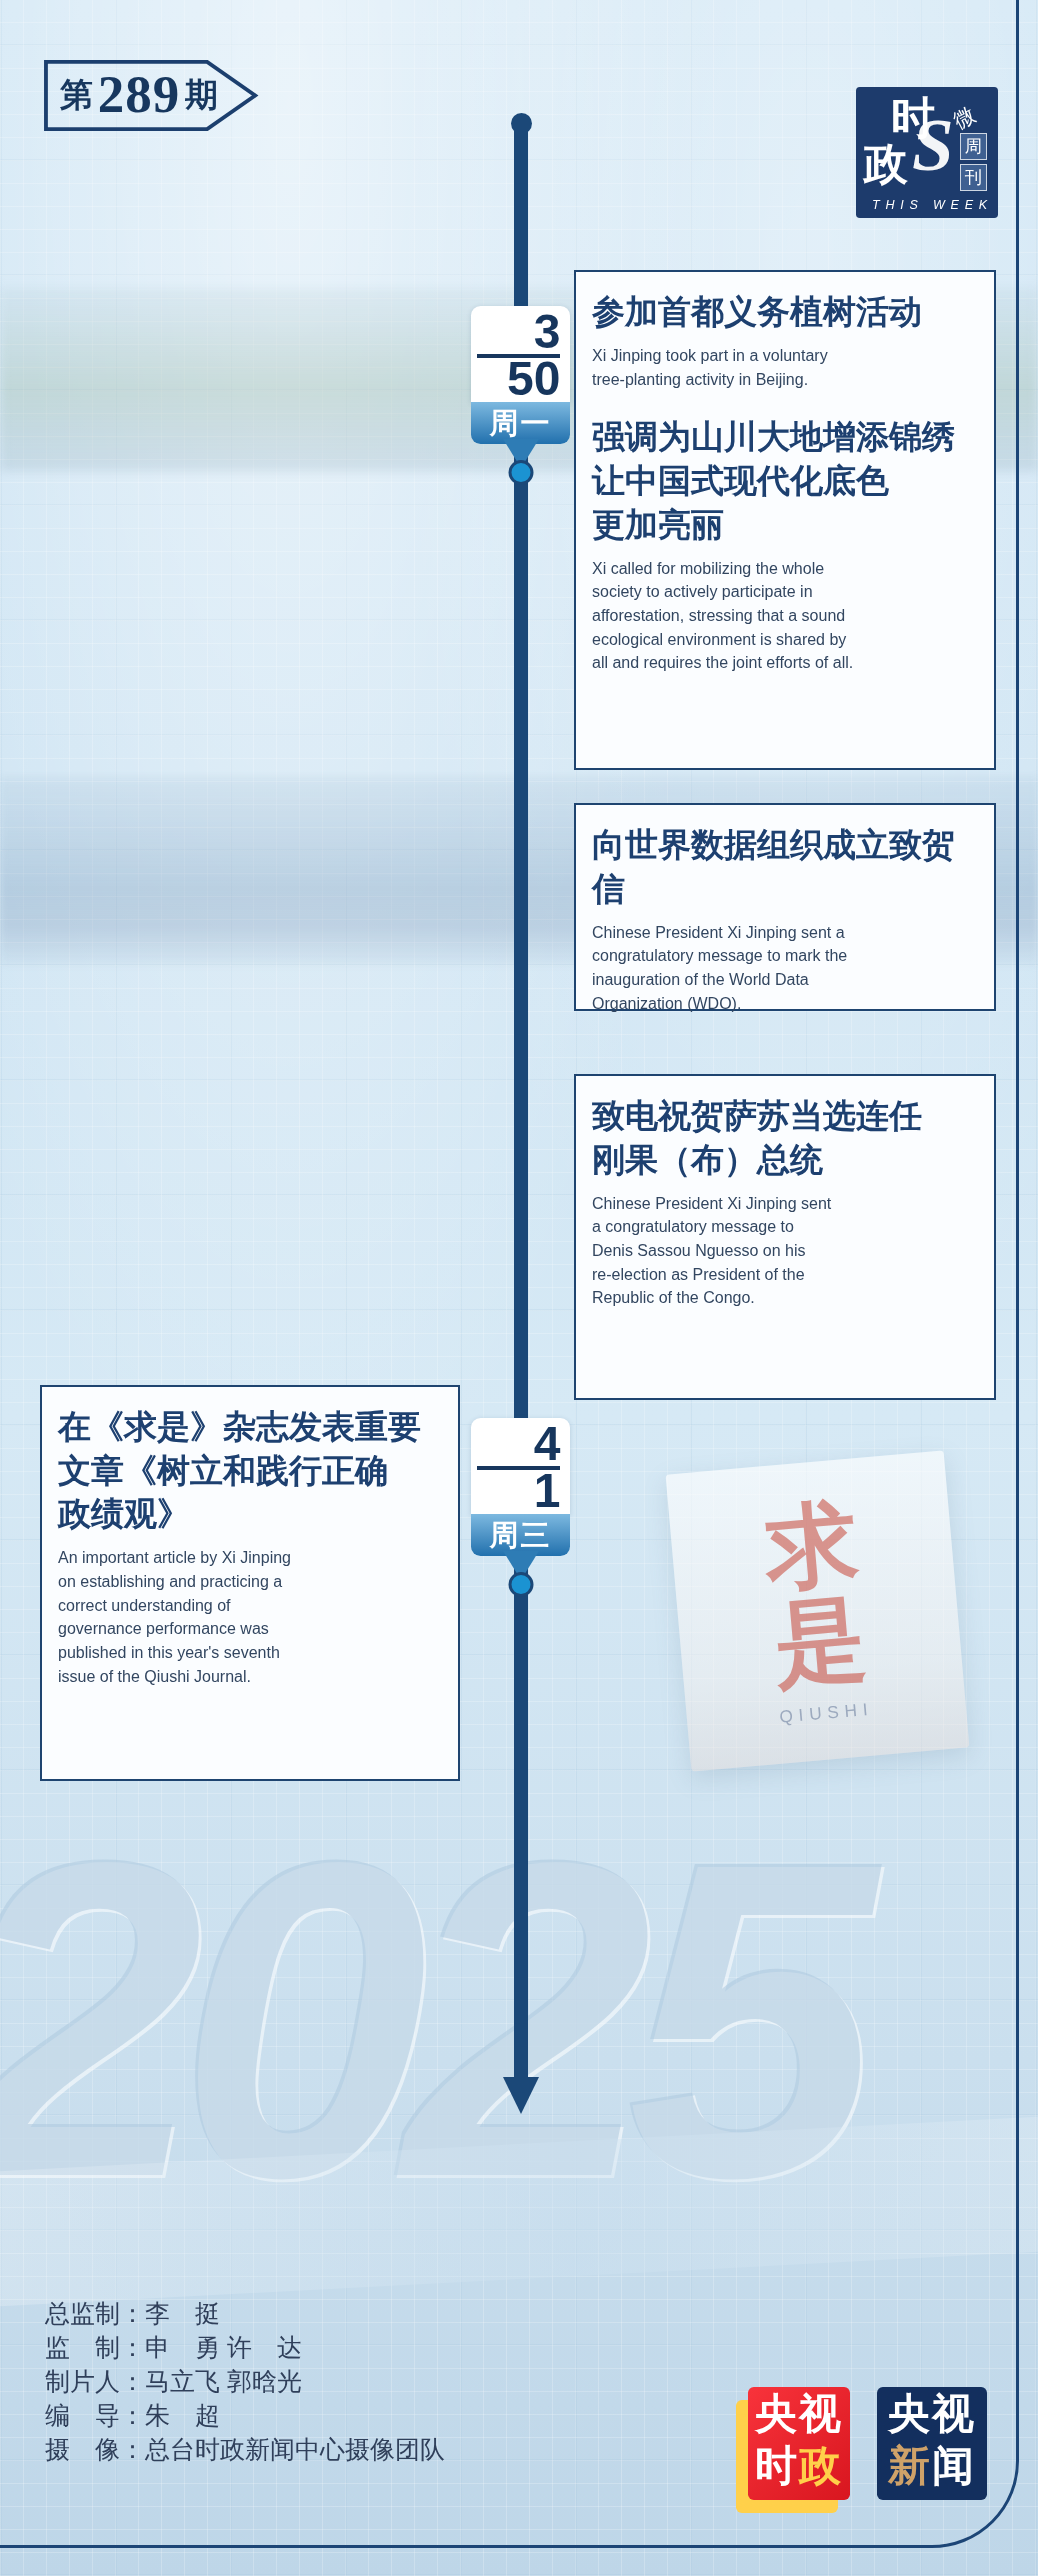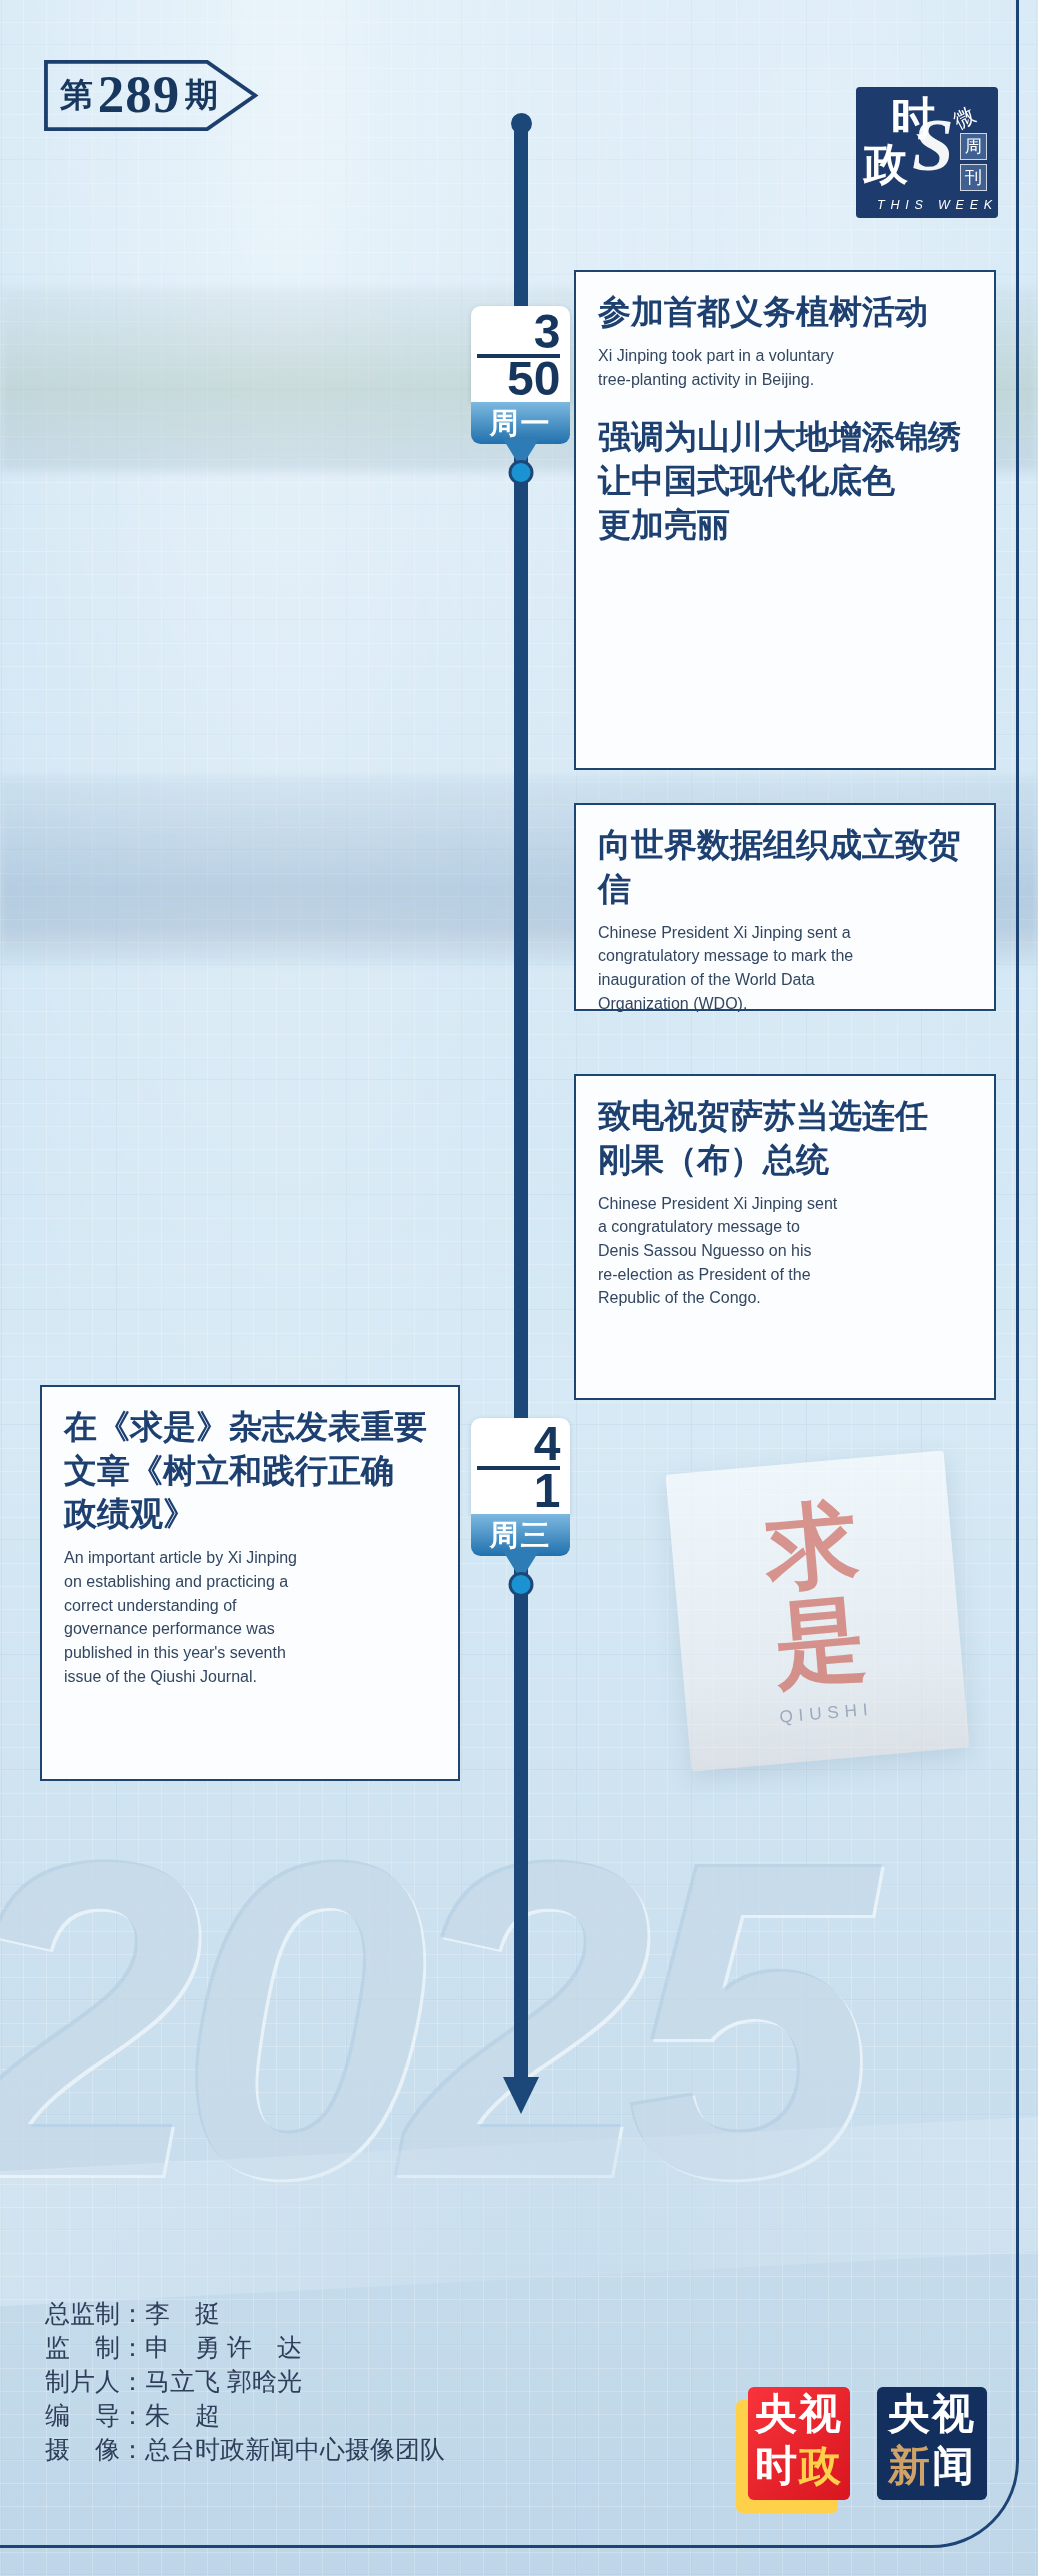--- a/index.html
+++ b/index.html
@@ -50,21 +50,21 @@
     border-radius:3.8px;color:#fff;font-family:"Liberation Serif","DejaVu Serif",serif;}
   .logo span{position:absolute;}
   .logo .shi{left:35px;top:1.9px;font-size:44px;font-weight:700;}
   .logo .zheng{left:7.7px;top:48px;font-size:44px;font-weight:700;}
   .logo .sw{left:56px;top:15.4px;font-size:75px;font-style:italic;font-weight:700;opacity:.95;}
   .logo .wei{left:98px;top:17.3px;font-size:21px;transform:rotate(-28deg);}
   .logo .boxed{left:104px;width:25px;height:25px;font-size:17.3px;line-height:25px;text-align:center;
     border:1px solid rgba(255,255,255,.75);background:rgba(130,165,215,.35);font-family:"Liberation Serif",serif;}
   .logo .zhou{top:46px;}
   .logo .kan{top:77px;}
-  .logo .week{left:0;bottom:5.8px;width:100%;text-align:right;font-size:12.5px;letter-spacing:5.8px;
+  .logo .week{left:16px;bottom:5.8px;width:100%;text-align:left;font-size:12.5px;letter-spacing:5.8px;
     font-family:"Liberation Sans",sans-serif;font-style:italic;}
   
   .tl-line{position:absolute;left:514px;top:121px;width:13.5px;height:1960px;background:#1b4878;z-index:3;}
   .tl-topdot{position:absolute;left:511px;top:113px;width:21px;height:21px;border-radius:50%;background:#1b4878;z-index:3;}
   .tl-arrow{position:absolute;left:503px;top:2077px;width:0;height:0;z-index:3;
     border-left:18px solid transparent;border-right:18px solid transparent;border-top:37px solid #1b4878;}
   
   .marker{position:absolute;left:471px;width:99px;z-index:5;}
   .m1{top:306px;} .m2{top:1418px;}
   .date-box{background:#fff;border-radius:9.6px 9.6px 0 0;height:90px;padding:5.8px 9.6px 0 0;
@@ -72,21 +72,21 @@
   .date-month,.date-day{font-size:48px;font-weight:700;color:#17365d;line-height:40px;}
   .date-divider{width:83px;height:4.8px;background:#17365d;margin:1.9px 0 1px 0;}
   .date-band{height:42px;border-radius:0 0 9.6px 9.6px;background:linear-gradient(180deg,#7db9e0,#2170ad);
     color:#fff;font-size:29px;font-weight:700;text-align:center;line-height:42px;letter-spacing:1.9px;}
   .marker-pointer{position:absolute;left:50%;transform:translateX(-50%);top:133px;width:0;height:0;
     border-left:18px solid transparent;border-right:18px solid transparent;border-top:29px solid #2e7cb5;}
   .marker-dot{position:absolute;left:50%;transform:translateX(-50%);top:154px;width:19px;height:19px;
     border-radius:50%;background:#1b93d2;border:3.8px solid #1b4878;}
   
   .card{position:absolute;z-index:4;background:#fbfdff;border:2.9px solid #1e4470;box-sizing:border-box;
-    padding:19px 22px;}
+    padding:19px 16px;}
   .card1{left:574px;top:270px;width:422px;height:500px;}
   .card2{left:574px;top:803px;width:422px;height:208px;}
   .card3{left:574px;top:1074px;width:422px;height:326px;}
   .card4{left:40px;top:1385px;width:420px;height:396px;}
   .item + .item{margin-top:25px;}
   .item-title{font-family:"Liberation Serif","DejaVu Serif",serif;font-weight:700;color:#1d4070;
     font-size:33px;line-height:1.32;white-space:pre-line;}
   .item-en{color:#324660;font-size:16px;line-height:1.48;margin-top:9.6px;white-space:pre-line;}
   
   .credits{position:absolute;left:45px;top:2296px;z-index:5;color:#2f3f5a;font-size:25px;line-height:34px;}
@@ -164,20 +164,25 @@
   <div class="card card1">
     <div class="item">
       <div class="item-title">参加首都义务植树活动</div>
       <div class="item-en">Xi Jinping took part in a voluntary
 tree-planting activity in Beijing.</div>
     </div>
     <div class="item">
       <div class="item-title">强调为山川大地增添锦绣
 让中国式现代化底色
 更加亮丽</div>
+      <div class="item-en">Xi called for mobilizing the whole
+society to actively participate in
+afforestation, stressing that a sound
+ecological environment is shared by
+all and requires the joint efforts of all.</div>
     </div>
   </div>
 
   <div class="card card2">
     <div class="item">
       <div class="item-title">向世界数据组织成立致贺信</div>
       <div class="item-en">Chinese President Xi Jinping sent a
 congratulatory message to mark the
 inauguration of the World Data
 Organization (WDO).</div>

